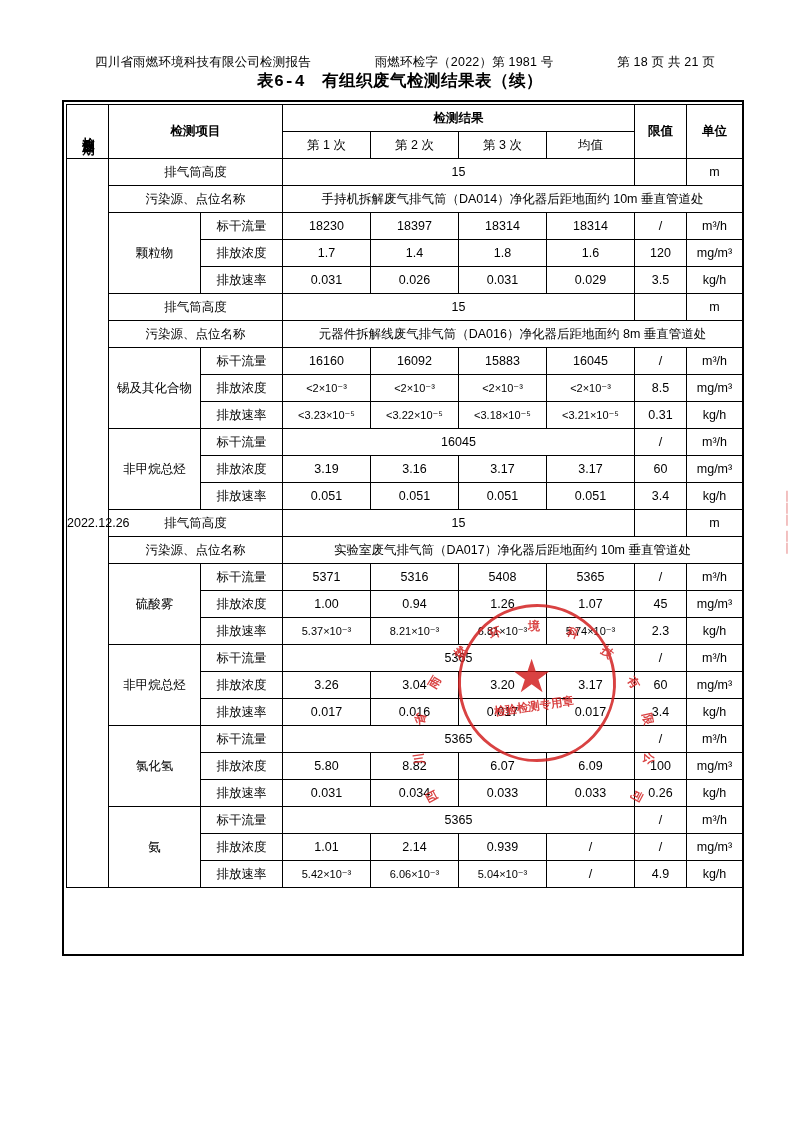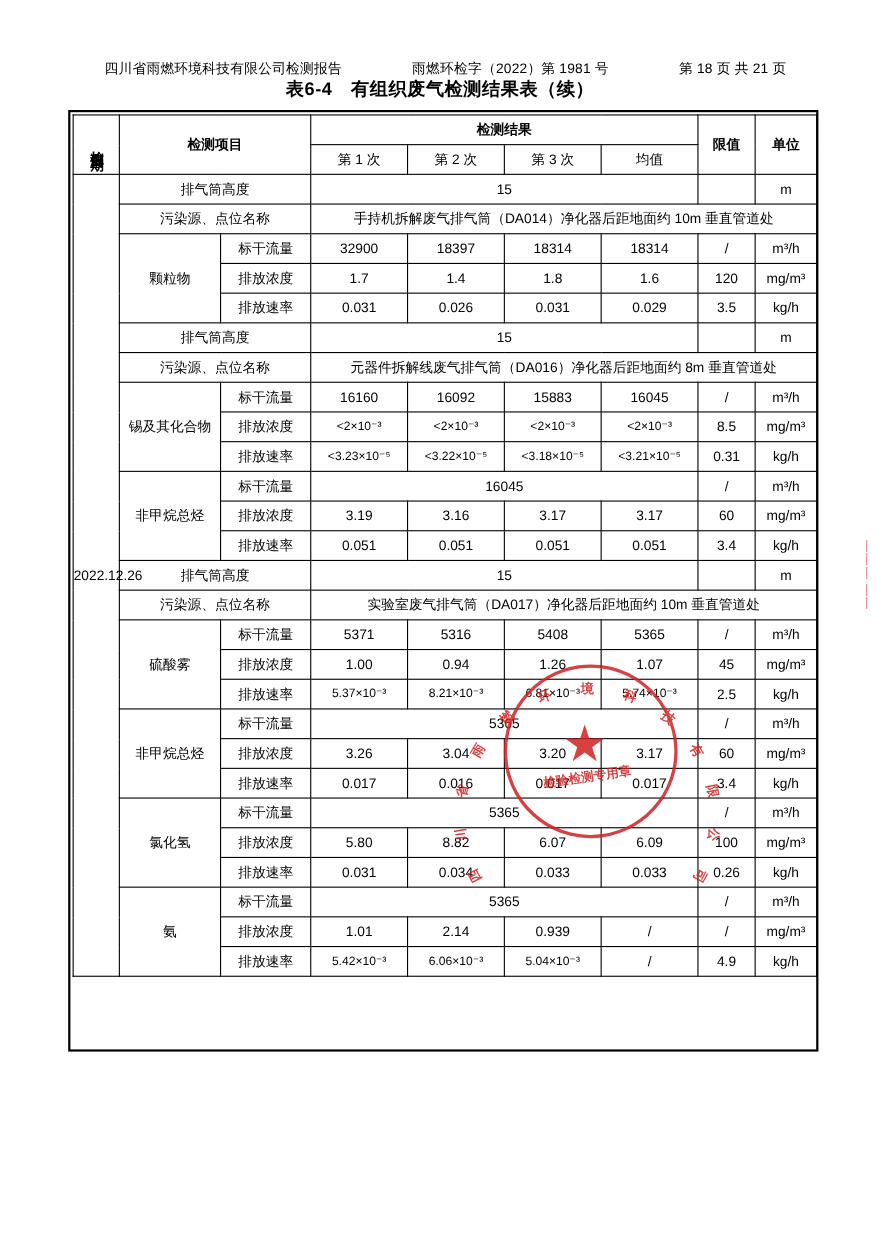--- a/index.html
+++ b/index.html
@@ -37,21 +37,21 @@
   .header .h-right { white-space: nowrap; }
 
   .title {
     position: absolute;
     top: 58px;
     left: 0;
     width: 800px;
     text-align: center;
     font-size: 16.5px;
     font-weight: bold;
-    font-family: Liberation Sans, sans-serif;
+    font-family: Liberation Mono, monospace;
     letter-spacing: 0.5px;
   }
 
   table.main {
     position: absolute;
     top: 92px;
     left: 66px;
     border-collapse: collapse;
     width: 670px;
     table-layout: fixed;
@@ -213,21 +213,21 @@
         <td></td>
         <td>m</td>
       </tr>
       <tr>
         <td colspan="2">污染源、点位名称</td>
         <td colspan="6">手持机拆解废气排气筒（DA014）净化器后距地面约 10m 垂直管道处</td>
       </tr>
       <tr>
         <td rowspan="3">颗粒物</td>
         <td>标干流量</td>
-        <td>32900</td>
+        <td>18230</td>
         <td>18397</td>
         <td>18314</td>
         <td>18314</td>
         <td>/</td>
         <td>m³/h</td>
       </tr>
       <tr>
         <td>排放浓度</td>
         <td>1.7</td>
         <td>1.4</td>
@@ -338,21 +338,21 @@
         <td>1.07</td>
         <td>45</td>
         <td>mg/m³</td>
       </tr>
       <tr>
         <td>排放速率</td>
         <td class="small">5.37×10⁻³</td>
         <td class="small">8.21×10⁻³</td>
         <td class="small">6.81×10⁻³</td>
         <td class="small">5.74×10⁻³</td>
-        <td>2.5</td>
+        <td>2.3</td>
         <td>kg/h</td>
       </tr>
 
       <tr>
         <td rowspan="3" class="twoline">非甲烷总烃</td>
         <td>标干流量</td>
         <td colspan="4">5365</td>
         <td>/</td>
         <td>m³/h</td>
       </tr>

